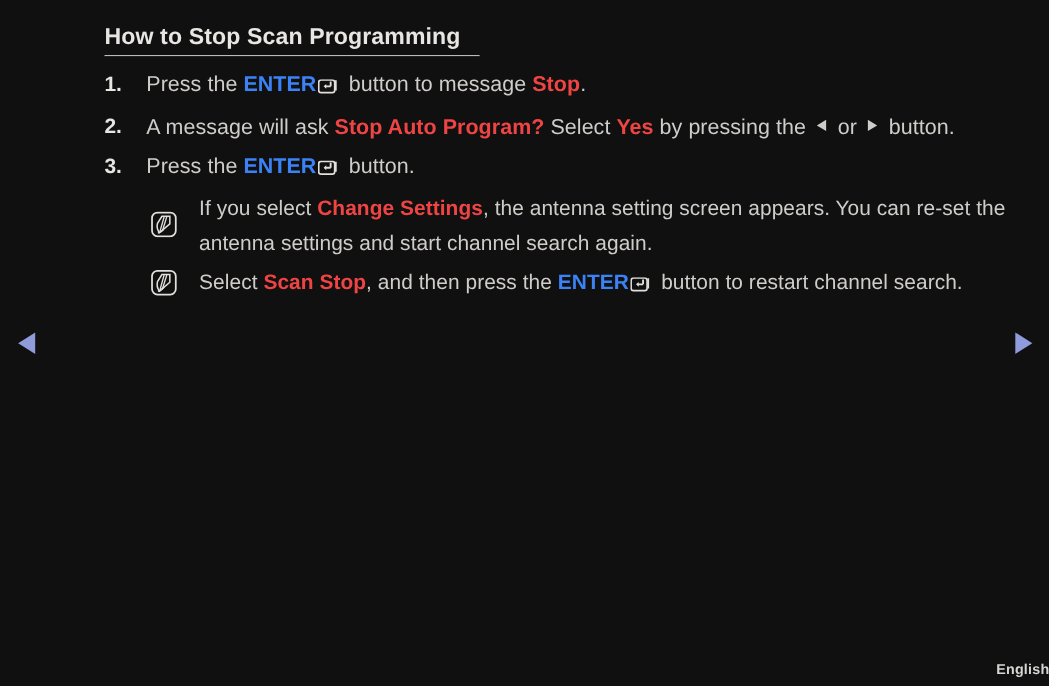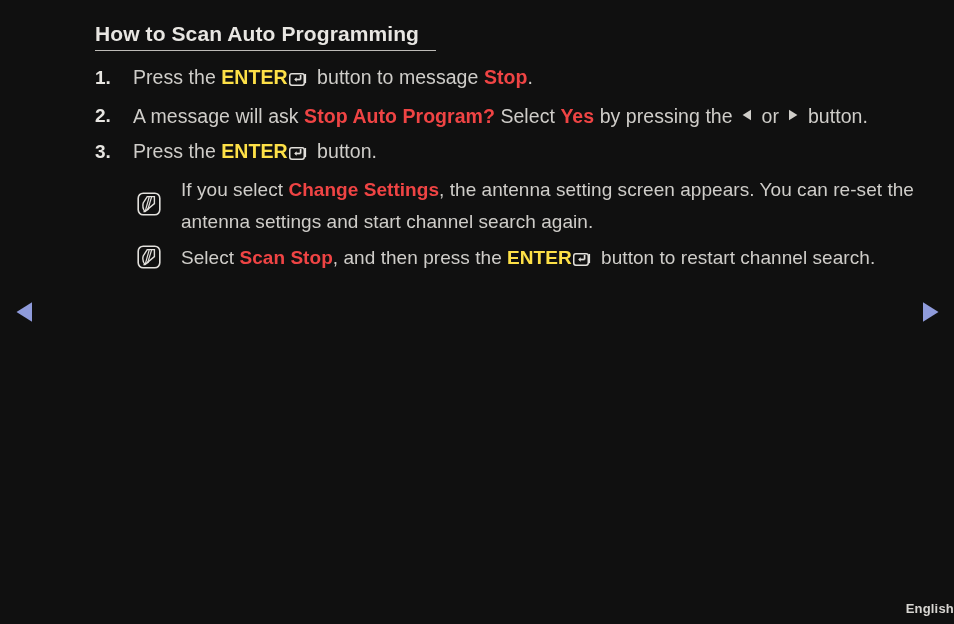--- a/index.html
+++ b/index.html
@@ -86,21 +86,21 @@
     flex: 1 1 auto;
     font-size: 19px;
     color: #cfcdc9;
     line-height: 32px;
     letter-spacing: 0.05px;
   }
 
   
   .b {
     font-weight: bold;
-    color: #fde047;
+    color: #3b82f6;
   }
   .blue {
     font-weight: bold;
     color: #ef4444;
   }
   .enter-icon {
     display: inline-block;
     vertical-align: -3px;
     margin: 0 3px 0 1px;
   }
@@ -136,21 +136,21 @@
     color: #d8d6d2;
     letter-spacing: 0.2px;
   }
 </style>
 </head>
 <body>
 
 <div class="page">
 
   <div class="title-wrap">
-    <div class="title">How to Scan Auto Programming</div>
+    <div class="title">How to Stop Scan Programming</div>
     <div class="title-rule"></div>
   </div>
 
   <div class="steps">
 
     <div class="step">
       <div class="step-num">1.</div>
       <div class="step-body"><span>Press the </span><span class="b">ENTER</span><span class="enter-icon"><svg width="20" height="14" viewBox="0 0 20 14">
               <rect x="0.75" y="0.75" width="14.5" height="11.5" rx="2.2" ry="2.2" fill="none" stroke="#e2e0dc" stroke-width="1.5"></rect>
               <path d="M11.6 6.5 H6.4" fill="none" stroke="#e2e0dc" stroke-width="1.7"></path>

